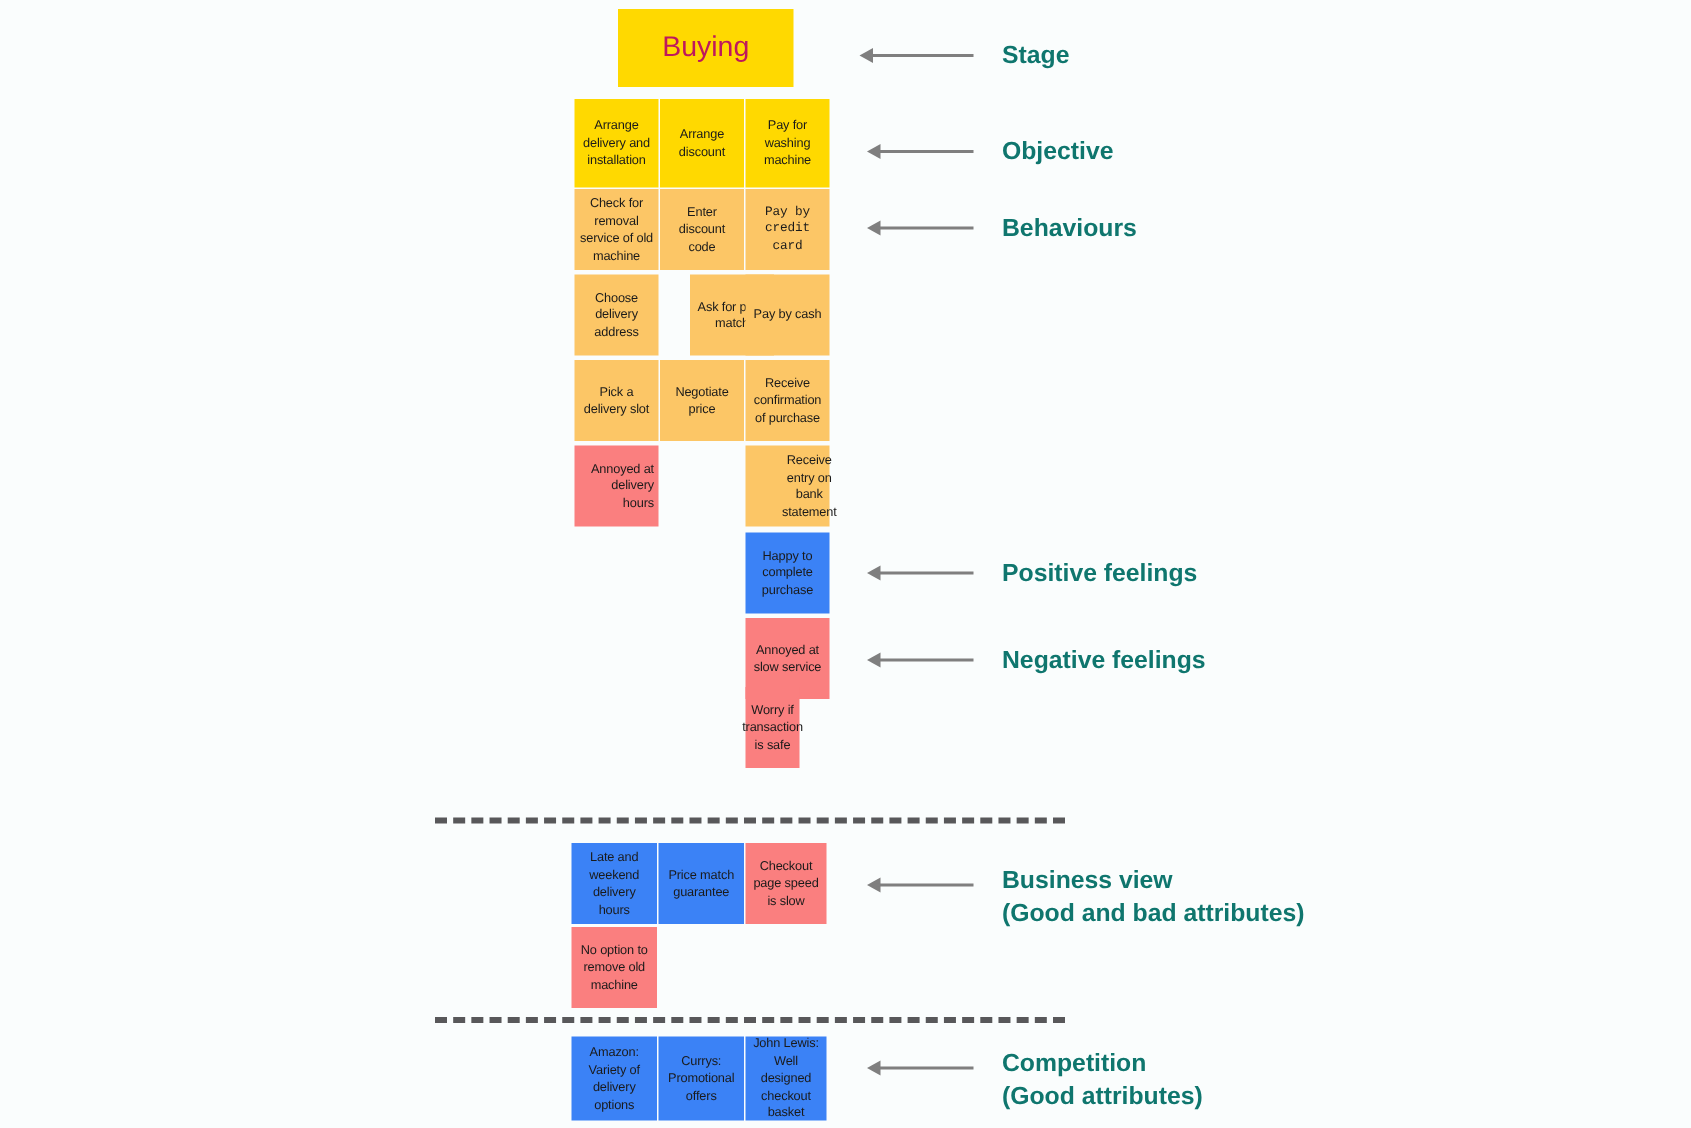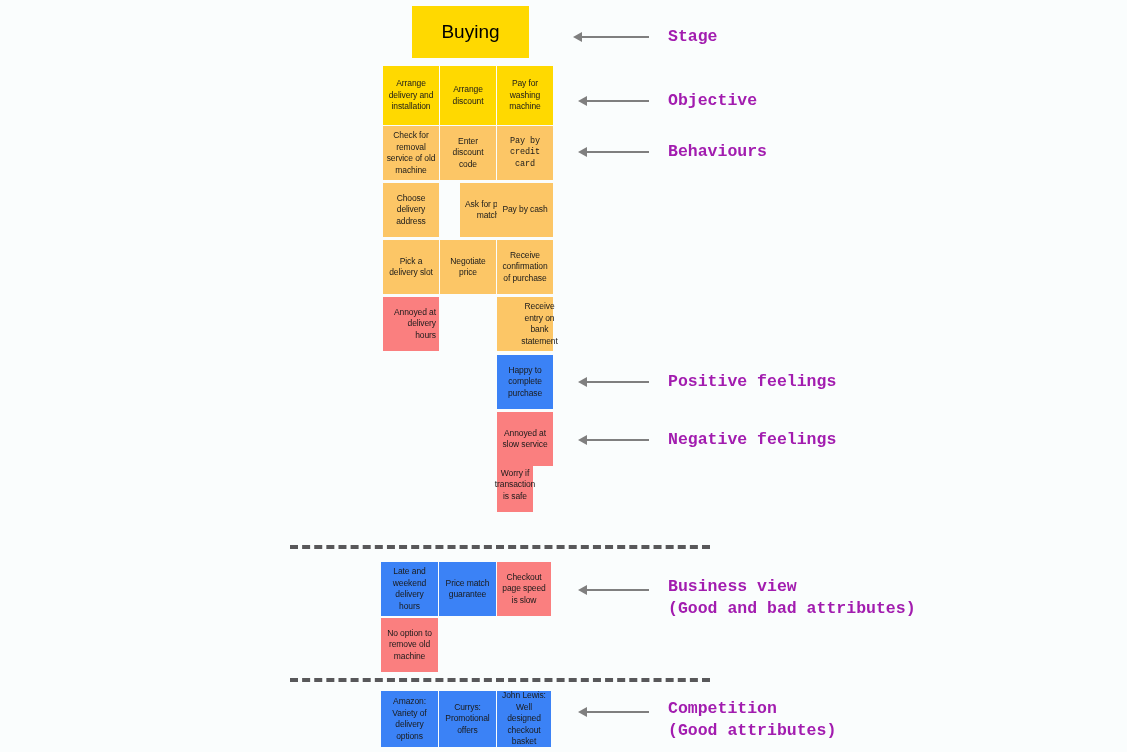--- a/index.html
+++ b/index.html
@@ -53,21 +53,21 @@
     left: 412px;
     top: 6px;
     width: 117px;
     height: 52px;
     background: #ffd900;
     display: flex;
     align-items: center;
     justify-content: center;
     font-family: "Liberation Sans", sans-serif;
     font-size: 19px;
-    color: #000000;
+    color: #be185d;
   }
 
   
   .arrow {
     position: absolute;
     height: 12px;
   }
   .arrow .shaft {
     position: absolute;
     left: 6px;
@@ -82,25 +82,25 @@
     width: 0;
     height: 0;
     border-top: 5px solid transparent;
     border-bottom: 5px solid transparent;
     border-right: 9px solid #7f7f7f;
   }
 
   
   .anno {
     position: absolute;
-    font-family: Liberation Mono, monospace;
+    font-family: Liberation Sans, sans-serif;
     font-weight: bold;
     font-size: 16.5px;
     line-height: 22px;
-    color: #a21caf;
+    color: #0f766e;
     white-space: pre-line;
   }
 
   
   .divider {
     position: absolute;
     left: 290px;
     width: 420px;
     height: 0;
     border-top: 4px dashed #58585a;

